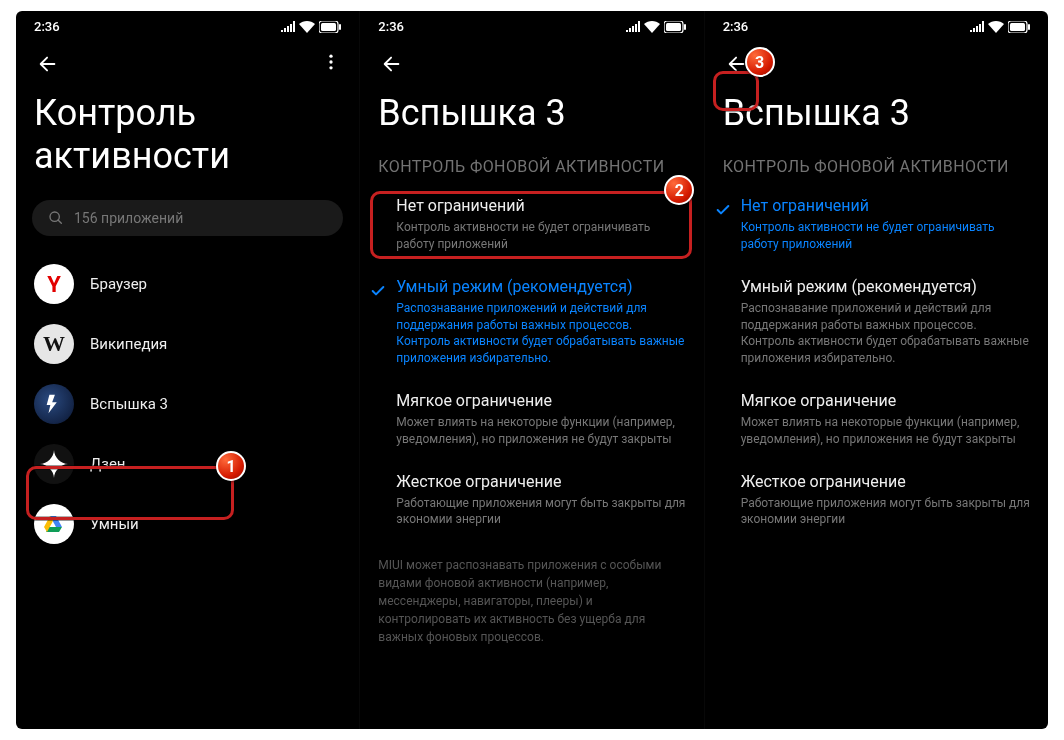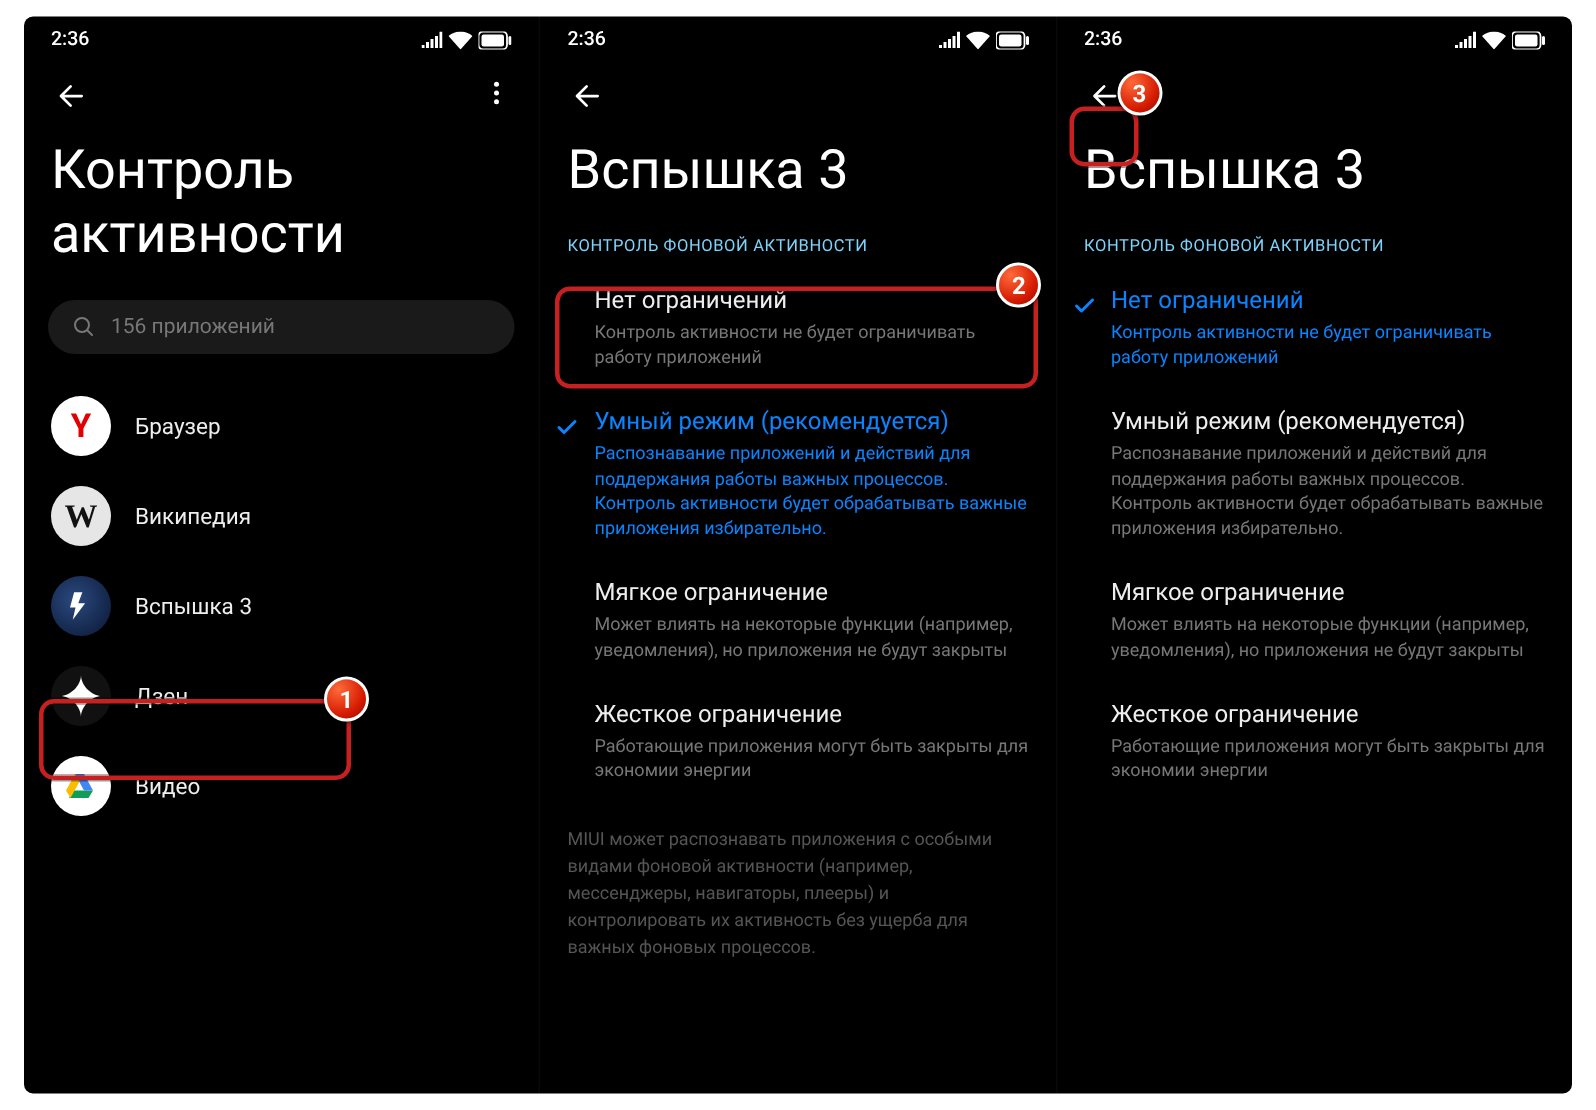--- a/index.html
+++ b/index.html
@@ -55,22 +55,22 @@
     margin: 4px 16px 18px;
     background: #1a1a1a;
     border-radius: 24px;
     padding: 10px 16px;
     display: flex;
     gap: 10px;
     color: #777;
     font-size: 14px;
   }
   .section-label {
-    color: #7dd3fc;
-    font-size: 11px;
+    color: #737373;
+    font-size: 16px;
     padding: 4px 18px 10px;
   }
   .section-label.caps { text-transform: uppercase; letter-spacing: 0.4px; }
   .app-item {
     display: flex;
     align-items: center;
     gap: 16px;
     padding: 10px 18px;
   }
   .app-icon {
@@ -202,21 +202,21 @@
       <div class="app-name">Дзен</div>
     </div>
     <div class="app-item">
       <div class="app-icon ic-disk">
         <svg width="24" height="24" viewBox="0 0 24 24">
             <path fill="#0f9d58" d="M4 20l3-5h13l-3 5z"></path>
             <path fill="#4285f4" d="M14 4l6 11h-6L8 4z"></path>
             <path fill="#fbbc04" d="M8 4L2 15l3 5 6-11z"></path>
           </svg>
       </div>
-      <div class="app-name">Видео</div>
+      <div class="app-name">Умный</div>
     </div>
 
     <div class="hl" style="left:10px; top:455px; width:208px; height:54px;"></div>
     <div class="badge" style="left:200px; top:440px;">1</div>
   </div>
 
   <div class="phone">
     <div class="status-bar">
       <span>2:36</span>
       <span class="status-icons">

